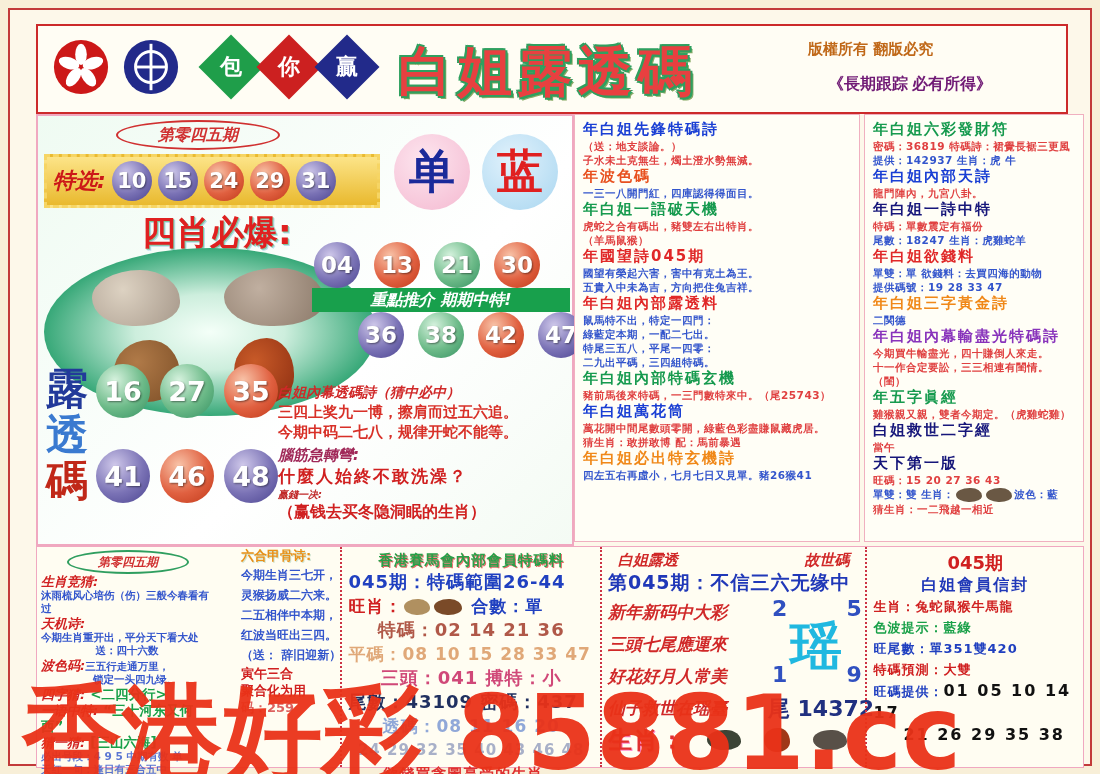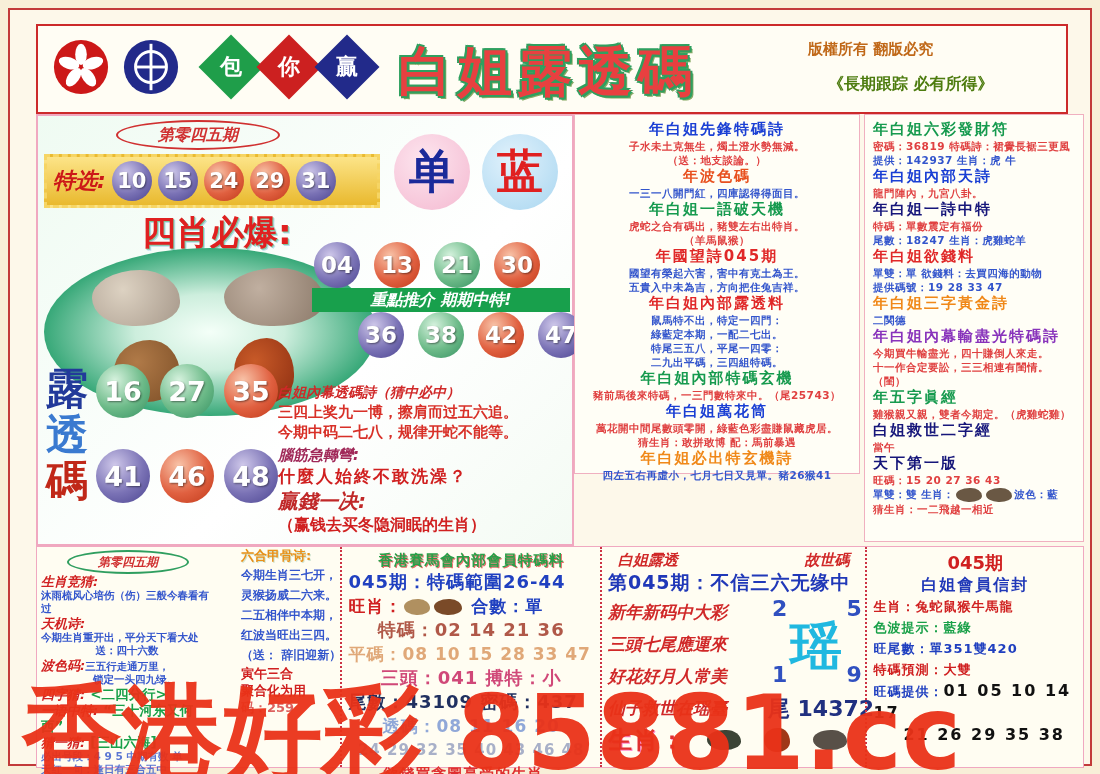--- a/index.html
+++ b/index.html
@@ -9,21 +9,21 @@
   
   .header{left:36px;top:24px;width:1028px;height:86px;background:#fffdf4;border:2px solid #cc2a2a;}
   .logo-flag,.logo-club{left:14px;top:12px;width:58px;height:58px;}
   .logo-club{left:84px;}
   .diamond{width:46px;height:46px;transform:rotate(45deg);display:flex;align-items:center;justify-content:center;top:18px;}
   .diamond span{transform:rotate(-45deg);color:#fff;font-weight:bold;font-size:22px;}
   .d1{left:170px;background:#1f9e4a;} .d2{left:228px;background:#cc2020;} .d3{left:286px;background:#222a8a;}
   .main-title{left:360px;top:10px;width:420px;font-size:54px;font-weight:900;letter-spacing:6px;color:#e84040;
     text-shadow:2px 0 #2fa05f,-2px 0 #2fa05f,0 2px #2fa05f,0 -2px #2fa05f,2px 2px #2fa05f,-2px -2px #2fa05f,3px 3px 0 #8a6;}
   .copy1{left:770px;top:14px;font-size:15px;font-weight:bold;color:#c06818;}
-  .copy2{left:790px;top:48px;font-size:16px;font-weight:bold;color:#4d7c0f;}
+  .copy2{left:790px;top:48px;font-size:16px;font-weight:bold;color:#701a75;font-family:Liberation Serif, serif;}
   
   .left-panel{left:36px;top:114px;width:534px;height:428px;border:2px solid #f0a8c0;background:linear-gradient(135deg,#effbf2,#ffffff 60%,#f4fbf4);}
   .issue-oval{left:78px;top:4px;width:160px;height:26px;border:2px solid #d03030;border-radius:50%;color:#d03030;font-weight:bold;font-style:italic;font-size:16px;display:flex;align-items:center;justify-content:center;}
   .texuan{left:6px;top:38px;width:336px;height:54px;background:linear-gradient(#fce488,#e9b92e);border:3px dashed #f6d564;display:flex;align-items:center;gap:6px;padding:0 6px;box-sizing:border-box;}
   .texuan-label{color:#cc1818;font-weight:900;font-style:italic;font-size:22px;}
   .ball{display:inline-flex;align-items:center;justify-content:center;border-radius:50%;color:#fff;font-weight:bold;text-shadow:1px 1px 2px rgba(0,0,0,.45);}
   .s40{width:40px;height:40px;font-size:21px;} .s46{width:46px;height:46px;font-size:23px;} .s54{width:54px;height:54px;font-size:27px;}
   .b-purple{background:radial-gradient(circle at 35% 30%,#cfc8ea,#7a72b5 55%,#49428f);}
   .b-red{background:radial-gradient(circle at 35% 30%,#f8c3a8,#e06040 55%,#c03818);}
   .b-green{background:radial-gradient(circle at 35% 30%,#d6f2de,#6cba88 55%,#349061);}
@@ -39,25 +39,25 @@
   .row1{left:276px;top:126px;display:flex;gap:14px;} .row2{left:276px;top:196px;display:flex;gap:14px;margin-left:44px;}
   .banner{left:274px;top:172px;width:258px;height:24px;background:#18a04c;color:#fff;font-style:italic;font-weight:bold;font-size:16px;display:flex;align-items:center;justify-content:center;}
   .lu-col{left:6px;top:250px;width:46px;text-align:center;font-weight:900;font-size:42px;line-height:46px;}
   .lu1{color:#223a9a;} .lu2{color:#3a7ad0;} .lu3{color:#c02818;}
   .row3{left:58px;top:248px;display:flex;gap:10px;} .row4{left:58px;top:333px;display:flex;gap:10px;}
   .lp-text{left:240px;top:268px;width:290px;}
   .lp-poem-title{color:#d02828;font-weight:bold;font-style:italic;font-size:14px;}
   .lp-poem{color:#d83028;font-size:15px;font-weight:bold;line-height:20px;}
   .lp-brain{color:#a02858;font-weight:bold;font-style:italic;font-size:15px;margin-top:4px;}
   .lp-q{color:#d02020;font-weight:900;font-size:17px;letter-spacing:2px;}
-  .lp-win{color:#c02828;font-weight:bold;font-style:italic;font-size:20px;}
+  .lp-win{color:#c02828;font-weight:bold;font-style:italic;font-size:10px;}
   .lp-ans{color:#d02020;font-weight:900;font-size:16px;}
   
   .col{background:#fffef6;border:1px solid #f0b0c0;box-sizing:border-box;padding:5px 8px;}
-  .mid-col{left:574px;top:114px;width:286px;height:360px;text-align:center;}
+  .mid-col{left:574px;top:114px;width:286px;height:428px;}
   .right-col{left:864px;top:114px;width:220px;height:428px;}
   .sec-h{font-weight:900;font-size:15px;letter-spacing:2px;line-height:19px;}
   .sec-l{font-size:10.5px;font-weight:bold;letter-spacing:0.5px;line-height:14px;}
   .c-blue{color:#1a3fd4;} .c-green{color:#169a4e;} .c-red{color:#e02828;} .c-orange{color:#e8501e;}
   .c-navy{color:#16167a;} .c-amber{color:#f08818;} .c-purple{color:#8833bb;}
   .t-red{color:#e04040;} .t-blue{color:#3355cc;}
   .mini{display:inline-block;border-radius:55% 45% 50% 50%/50% 60% 45% 55%;vertical-align:middle;margin:0 2px;}
   .an-boar{width:26px;height:14px;background:#6a5844;} .an-goat{width:26px;height:16px;background:#b09060;}
   .an-ox{width:28px;height:16px;background:#7a4a28;} .an-snake{width:34px;height:20px;background:#3c4436;}
   .an-rooster2{width:26px;height:24px;background:#a03818;} .an-rat{width:34px;height:20px;background:#585048;}
@@ -182,22 +182,22 @@
       <div class="lp-brain">腦筋急轉彎:</div>
       <div class="lp-q">什麼人始終不敢洗澡？</div>
       <div class="lp-win">贏錢一决:</div>
       <div class="lp-ans">（赢钱去买冬隐洞眠的生肖）</div>
     </div>
   </div>
 
   <div class="col mid-col abs">
     <div>
         <div class="sec-h c-blue">年白姐先鋒特碼詩</div>
+      <div class="sec-l t-red">（送：地支談論。）</div>
       <div class="sec-l t-red">子水未土克無生，燭土澄水勢無減。</div>
-      <div class="sec-l t-red">（送：地支談論。）</div>
       </div>
     <div>
         <div class="sec-h c-orange">年波色碼</div>
       <div class="sec-l t-blue">一三一八開門紅，四庫認得得面目。</div>
       </div>
     <div>
         <div class="sec-h c-green">年白姐一語破天機</div>
       <div class="sec-l t-red">虎蛇之合有碼出，豬雙左右出特肖。</div>
       <div class="sec-l t-red">（羊馬鼠猴）</div>
       </div>

